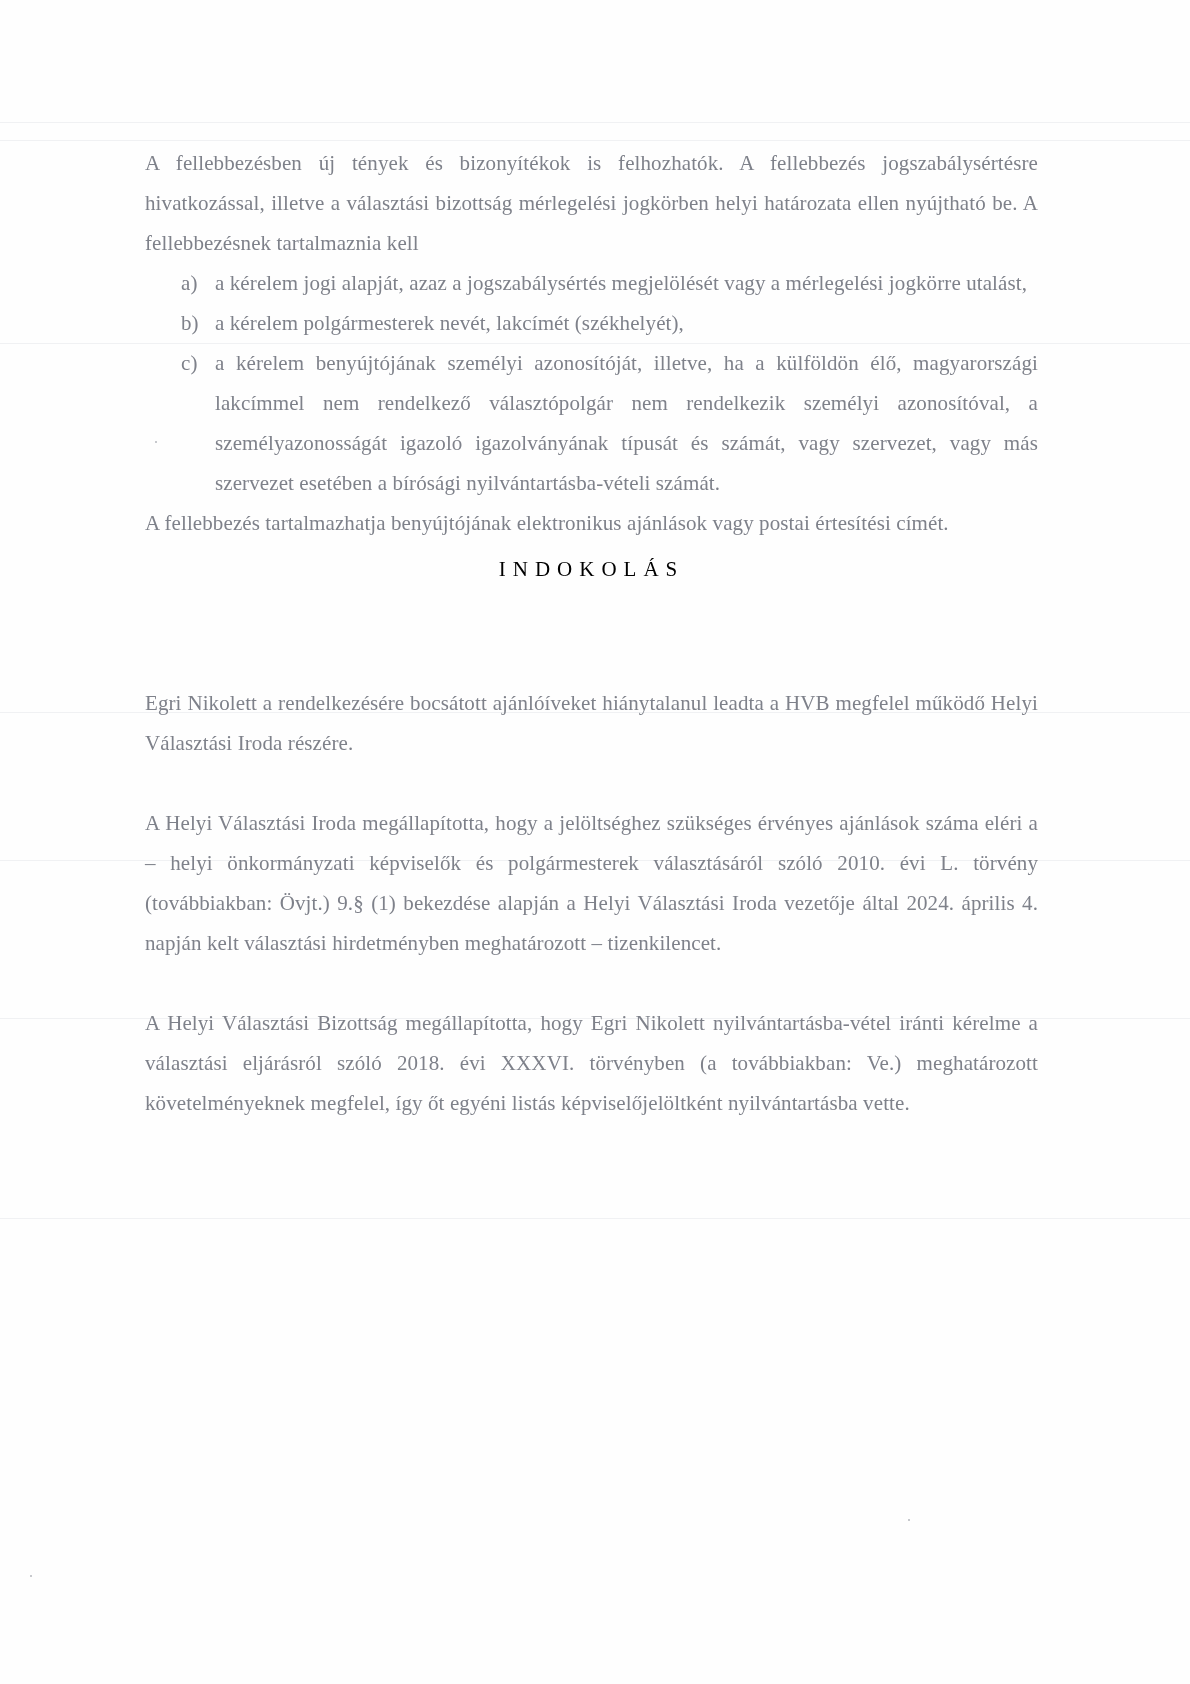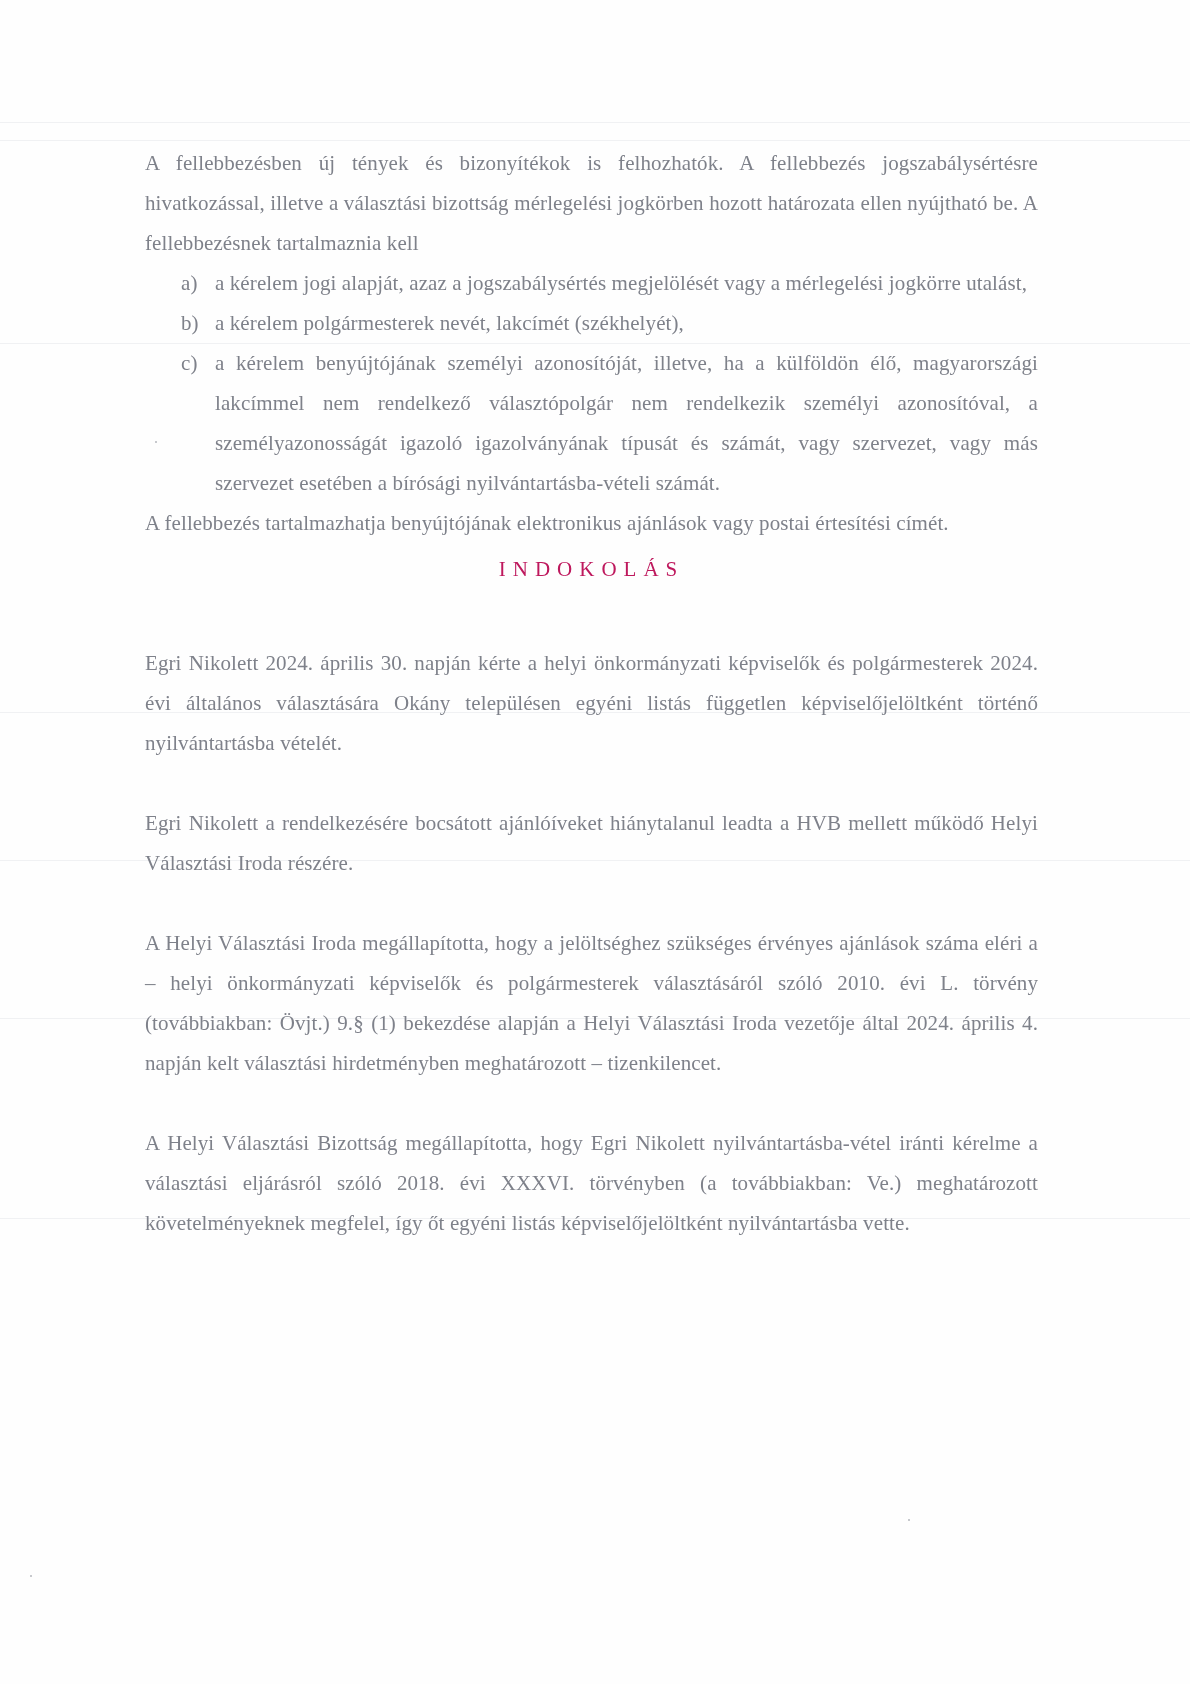--- a/index.html
+++ b/index.html
@@ -53,21 +53,21 @@
     }
     .list-marker {
       position: absolute;
       left: 36px;
       top: 0;
     }
     .heading {
       text-align: center;
       letter-spacing: 7px;
       font-size: 21px;
-      color: #be185d;
+      color: #000000;
       margin: 6px 0 34px 0;
     }
     .gap {
       height: 40px;
     }
     .dot {
       position: absolute;
       width: 2px; height: 2px;
       background: #b5b7bd;
       border-radius: 1px;
@@ -85,21 +85,21 @@
   <div class="scan-line" style="top:860px"></div>
   <div class="scan-line" style="top:1018px"></div>
   <div class="scan-line" style="top:1218px"></div>
 
   <div class="dot" style="left:155px; top:441px"></div>
   <div class="dot" style="left:908px; top:1519px"></div>
   <div class="dot" style="left:30px; top:1575px"></div>
 
   <div class="content">
 
-    <p>A fellebbezésben új tények és bizonyítékok is felhozhatók. A fellebbezés jogszabálysértésre hivatkozással, illetve a választási bizottság mérlegelési jogkörben hozott határozata ellen nyújtható be. A fellebbezésnek tartalmaznia kell</p>
+    <p>A fellebbezésben új tények és bizonyítékok is felhozhatók. A fellebbezés jogszabálysértésre hivatkozással, illetve a választási bizottság mérlegelési jogkörben helyi határozata ellen nyújtható be. A fellebbezésnek tartalmaznia kell</p>
 
     <ul class="list">
       <li class="list-item">
         <span class="list-marker">a)</span>
         <span>a kérelem jogi alapját, azaz a jogszabálysértés megjelölését vagy a mérlegelési jogkörre utalást,</span>
       </li>
       <li class="list-item">
         <span class="list-marker">b)</span>
         <span>a kérelem polgármesterek nevét, lakcímét (székhelyét),</span>
       </li>
@@ -108,24 +108,23 @@
         <span>a kérelem benyújtójának személyi azonosítóját, illetve, ha a külföldön élő, magyarországi lakcímmel nem rendelkező választópolgár nem rendelkezik személyi azonosítóval, a személyazonosságát igazoló igazolványának típusát és számát, vagy szervezet, vagy más szervezet esetében a bírósági nyilvántartásba-vételi számát.</span>
       </li>
     </ul>
 
     <p>A fellebbezés tartalmazhatja benyújtójának elektronikus ajánlások vagy postai értesítési címét.</p>
 
     <div class="heading">INDOKOLÁS</div>
 
     <div class="gap" style="height:20px"></div>
 
-    <p>Egri Nikolett 2024. április 30. napján kérte a helyi önkormányzati képviselők és polgármesterek 2024. évi általános választására Okány településen egyéni listás független képviselőjelöltként történő nyilvántartásba vételét.</p>
     <div class="gap"></div>
 
-    <p>Egri Nikolett a rendelkezésére bocsátott ajánlóíveket hiánytalanul leadta a HVB mellett működő Helyi Választási Iroda részére.</p>
+    <p>Egri Nikolett a rendelkezésére bocsátott ajánlóíveket hiánytalanul leadta a HVB megfelel működő Helyi Választási Iroda részére.</p>
     <div class="gap"></div>
 
     <p>A Helyi Választási Iroda megállapította, hogy a jelöltséghez szükséges érvényes ajánlások száma eléri a – helyi önkormányzati képviselők és polgármesterek választásáról szóló 2010. évi L. törvény (továbbiakban: Övjt.) 9.§ (1) bekezdése alapján a Helyi Választási Iroda vezetője által 2024. április 4. napján kelt választási hirdetményben meghatározott – tizenkilencet.</p>
     <div class="gap"></div>
 
     <p>A Helyi Választási Bizottság megállapította, hogy Egri Nikolett nyilvántartásba-vétel iránti kérelme a választási eljárásról szóló 2018. évi XXXVI. törvényben (a továbbiakban: Ve.) meghatározott követelményeknek megfelel, így őt egyéni listás képviselőjelöltként nyilvántartásba vette.</p>
   </div>
 </div>
 
 </body></html>

